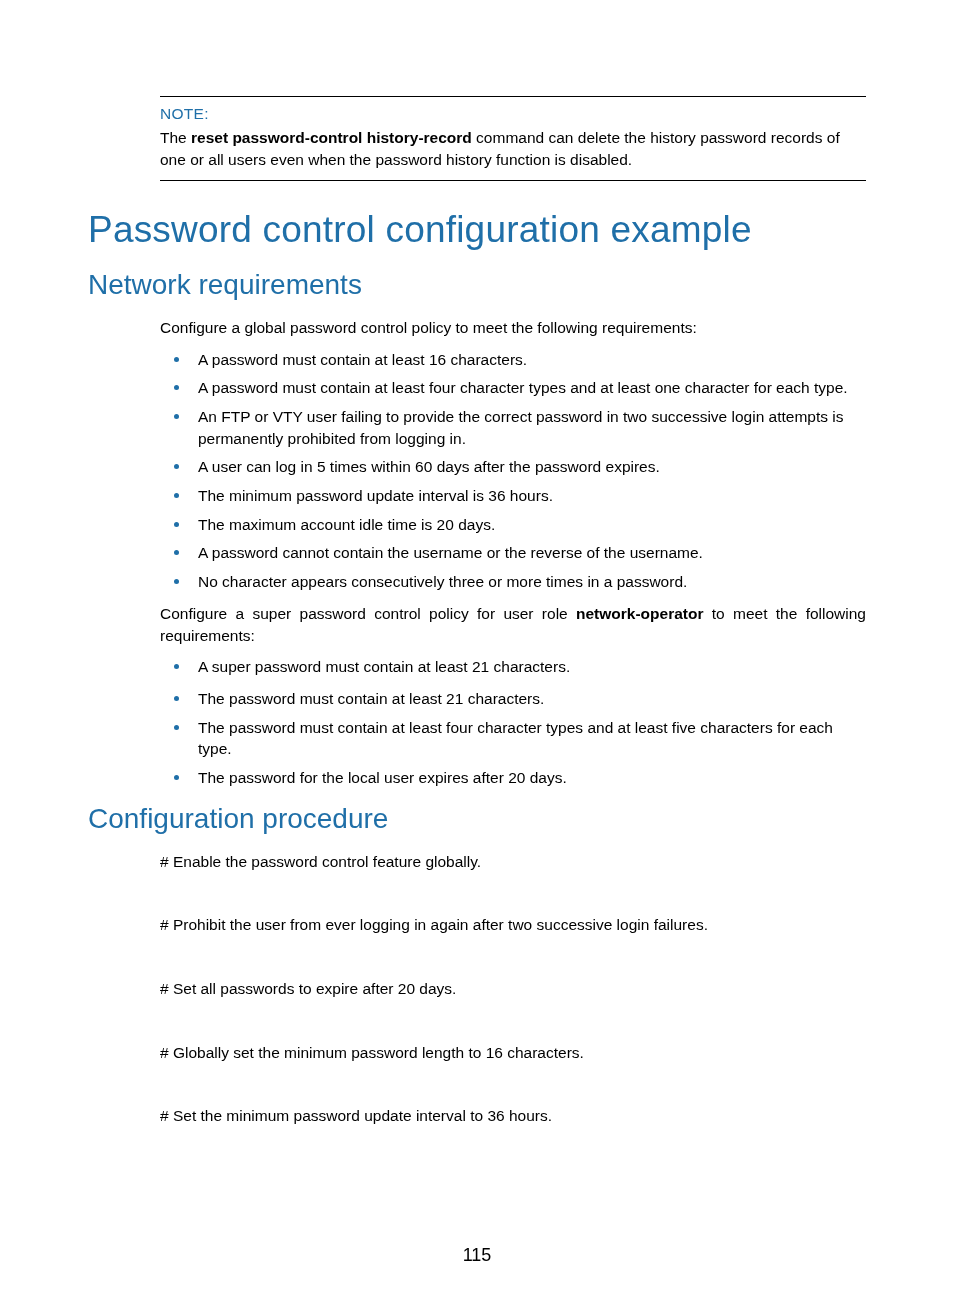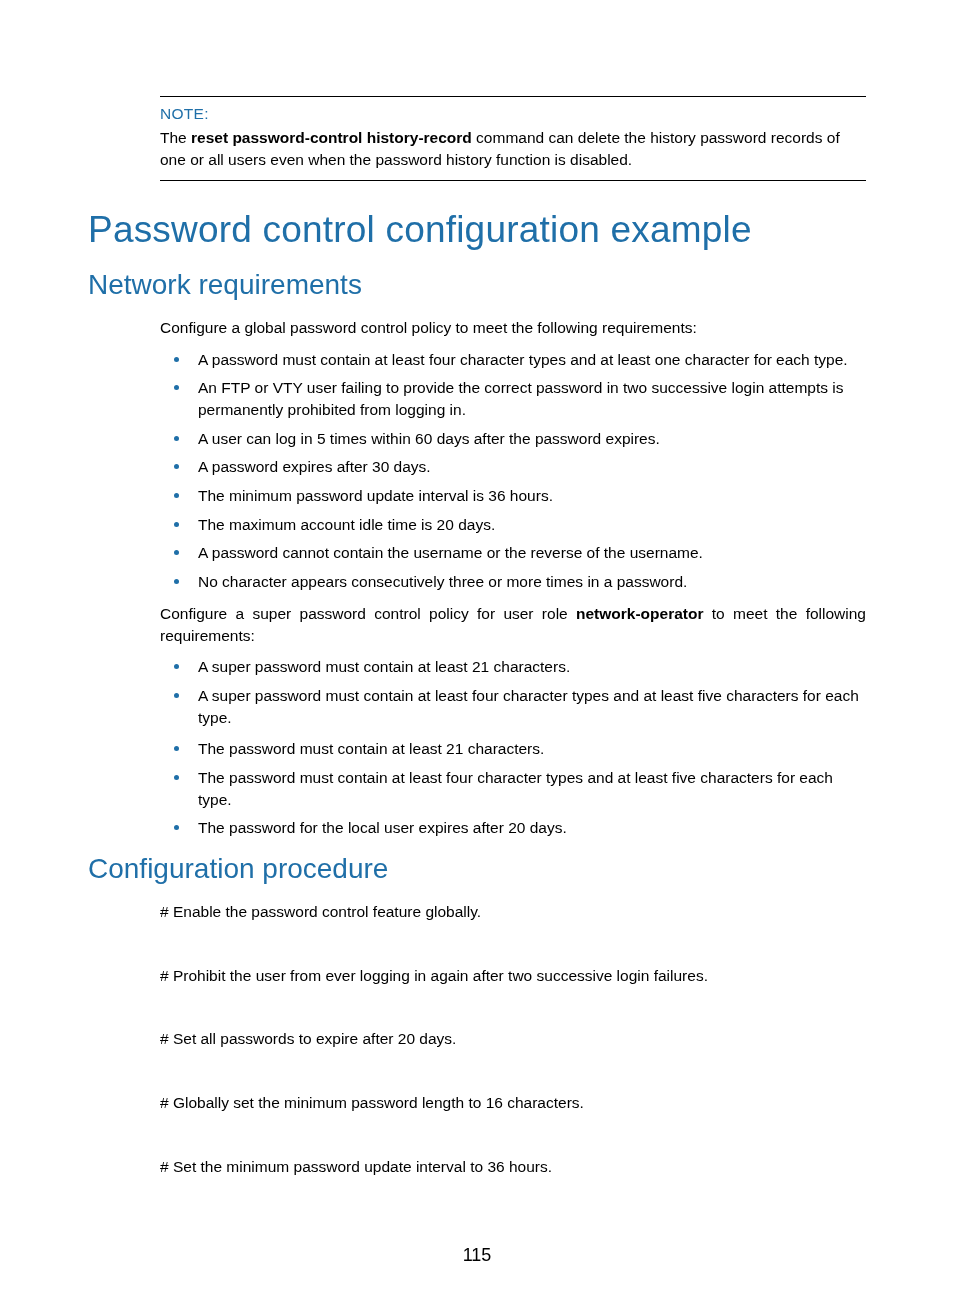--- a/index.html
+++ b/index.html
@@ -108,37 +108,36 @@
     </div>
   </div>
 
   <h1 class="title">Password control configuration example</h1>
 
   <h2 class="section">Network requirements</h2>
 
   <div class="body-text">Configure a global password control policy to meet the following requirements:</div>
 
   <ul class="bullets">
+    <li>A password must contain at least 16 characters.</li>
     <li>A password must contain at least four character types and at least one character for each type.</li>
     <li>An FTP or VTY user failing to provide the correct password in two successive login attempts is permanently prohibited from logging in.</li>
     <li>A user can log in 5 times within 60 days after the password expires.</li>
-    <li>A password expires after 30 days.</li>
     <li>The minimum password update interval is 36 hours.</li>
     <li>The maximum account idle time is 20 days.</li>
     <li>A password cannot contain the username or the reverse of the username.</li>
     <li>No character appears consecutively three or more times in a password.</li>
   </ul>
 
   <div class="body-text justify">
     <span>Configure a super password control policy for user role </span><span class="bold">network-operator</span><span> to meet the following requirements:</span>
   </div>
 
   <ul class="bullets">
     <li>A super password must contain at least 21 characters.</li>
-    <li>A super password must contain at least four character types and at least five characters for each type.</li>
   </ul>
 
 
   <ul class="bullets">
     <li>The password must contain at least 21 characters.</li>
     <li>The password must contain at least four character types and at least five characters for each type.</li>
     <li>The password for the local user expires after 20 days.</li>
   </ul>
 
   <h2 class="section">Configuration procedure</h2>

